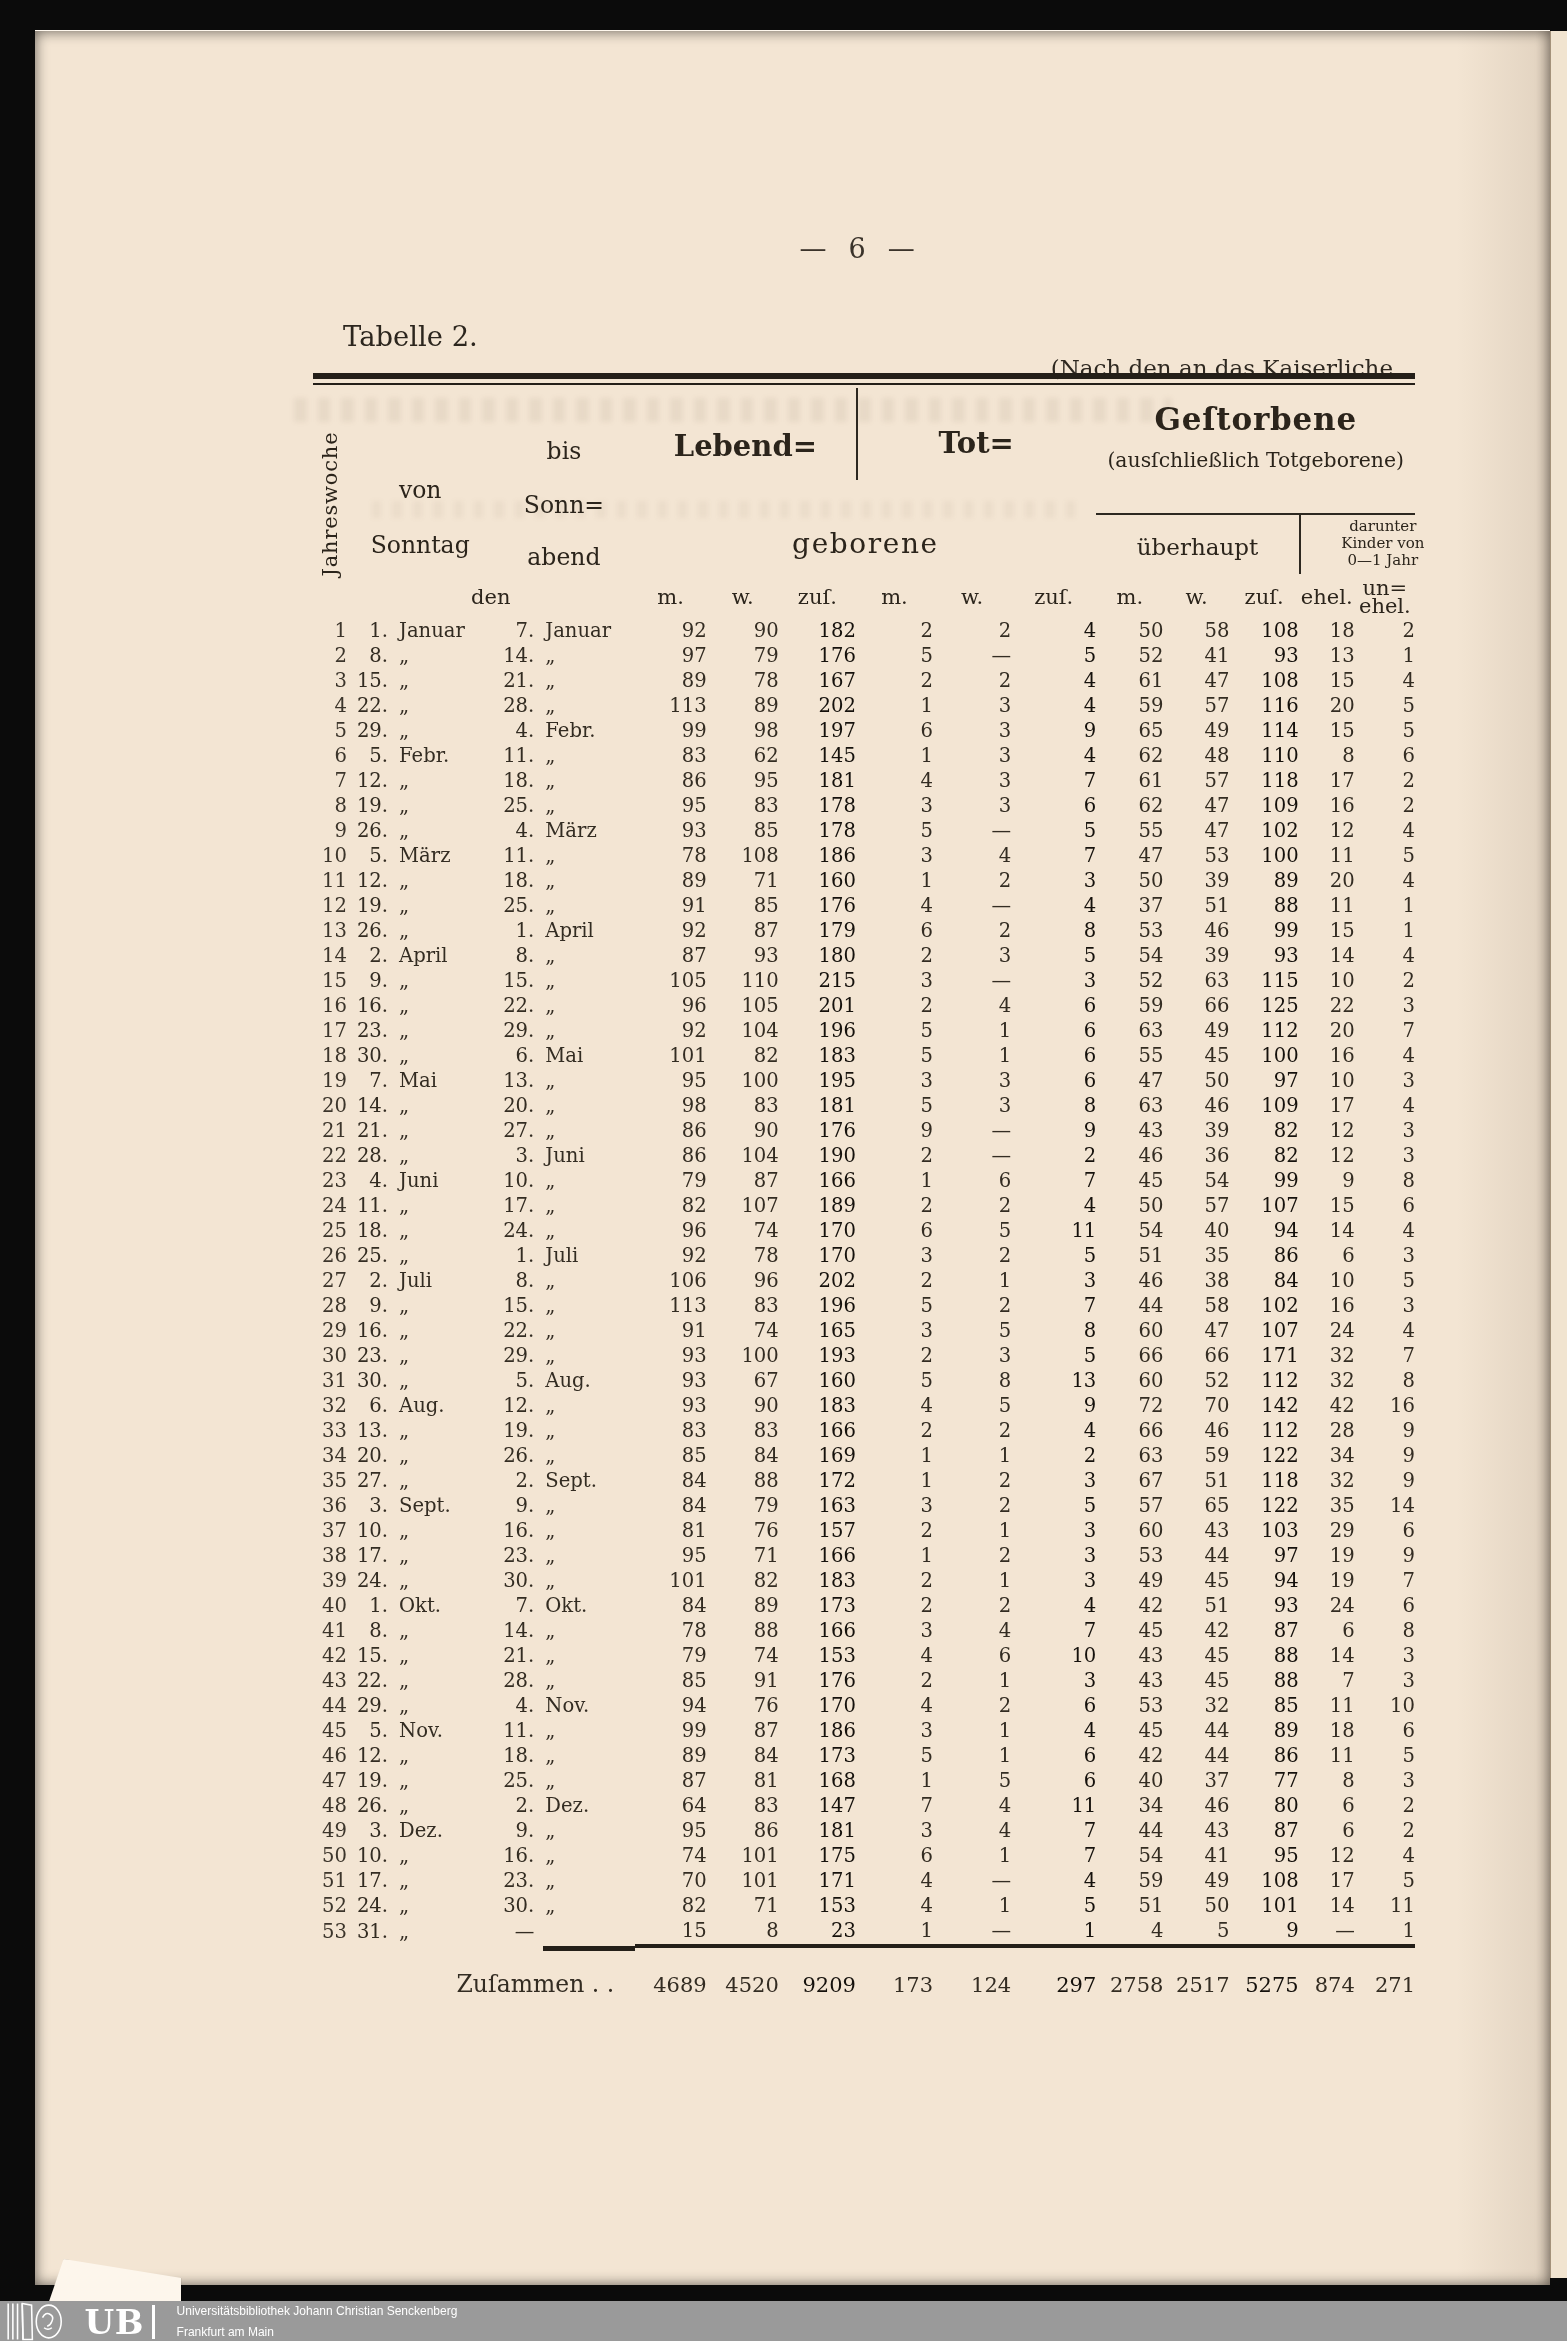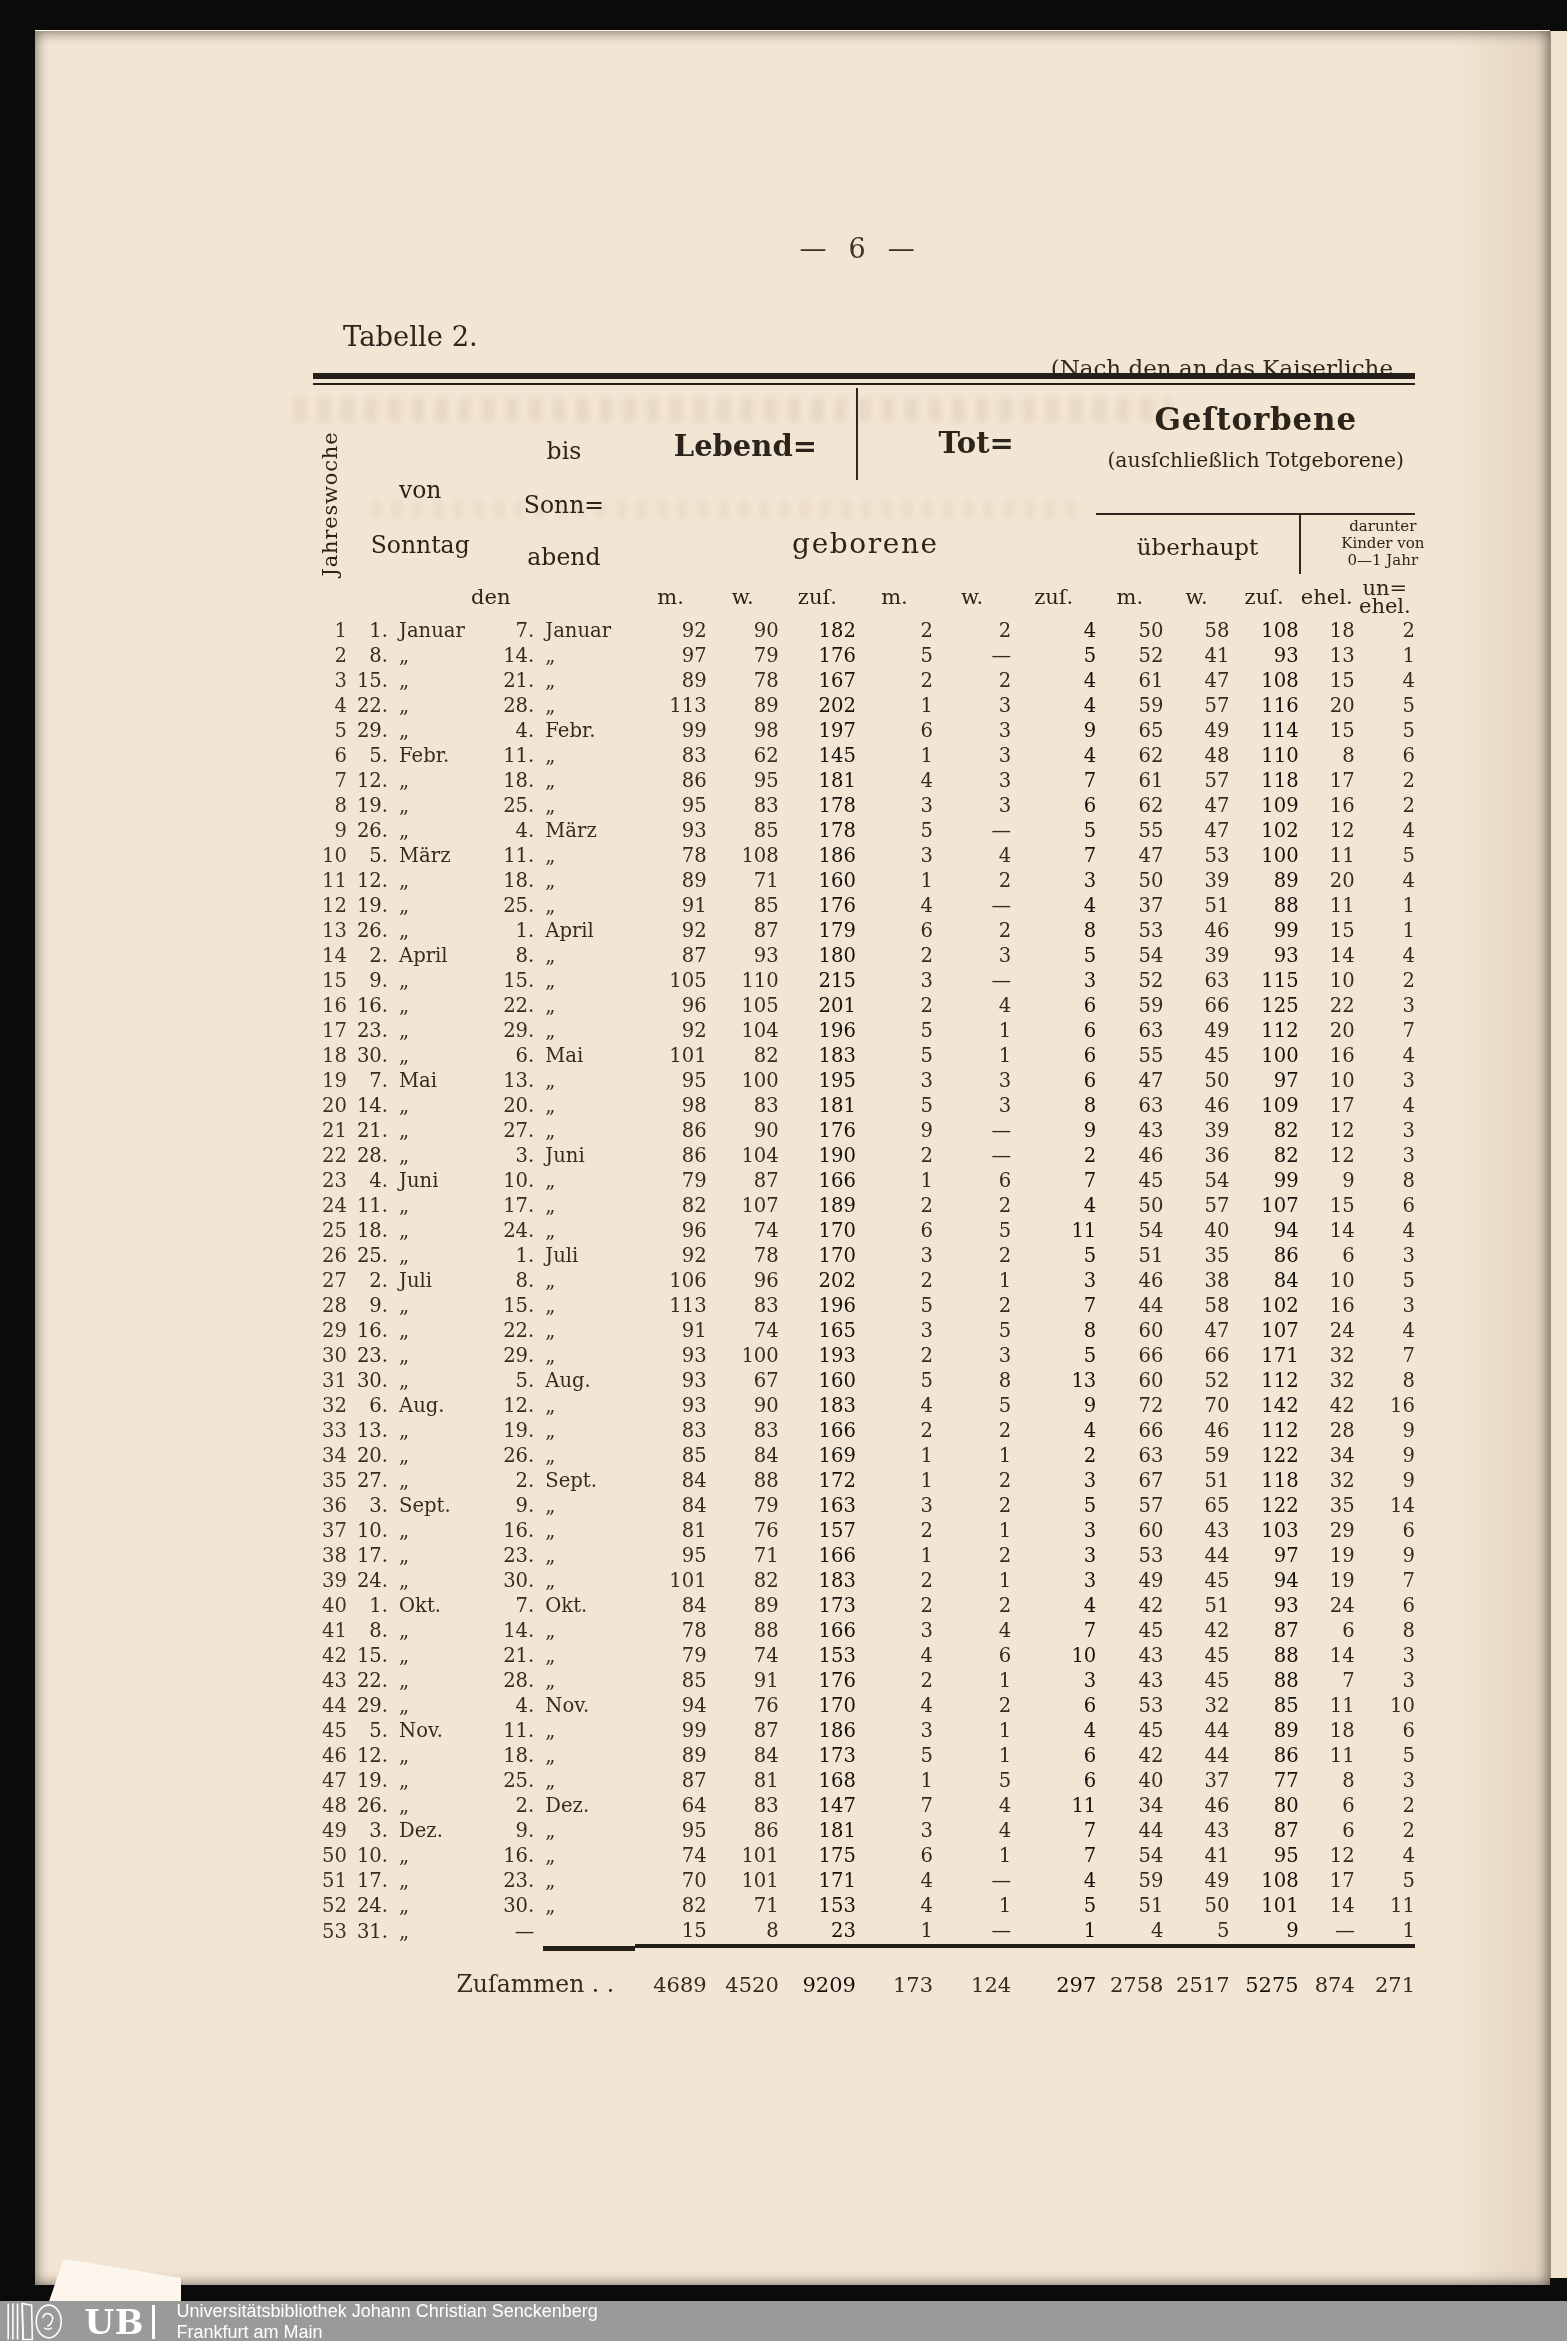--- a/index.html
+++ b/index.html
@@ -144,21 +144,21 @@
     background:#9a9a9a;display:flex;align-items:center;
     font-family:"Liberation Sans", sans-serif;color:#ffffff;
   }
   .ub-logo{display:flex;align-items:center;height:41px;margin-left:4.7px;}
   .ub-logo svg{display:block;}
   .ub-text{
     font-family:"DejaVu Serif", serif;font-weight:bold;font-size:34px;
     color:#fff;margin-left:4.7px;letter-spacing:0.8px;
   }
   .ub-sep{width:2.4px;height:34px;background:#fff;margin-left:7.8px;}
-  .footer-lines{margin-left:22px;font-size:18px;line-height:20.4px;}
+  .footer-lines{margin-left:22px;font-size:12px;line-height:20.4px;}
 </style>
 </head>
 <body>
 
 <div class="page">
   <div class="ghost-band"></div>
   <div class="ghost-band2"></div>
 
   <div class="page-number">
     <span class="dash">—</span><span>6</span><span class="dash">—</span>

